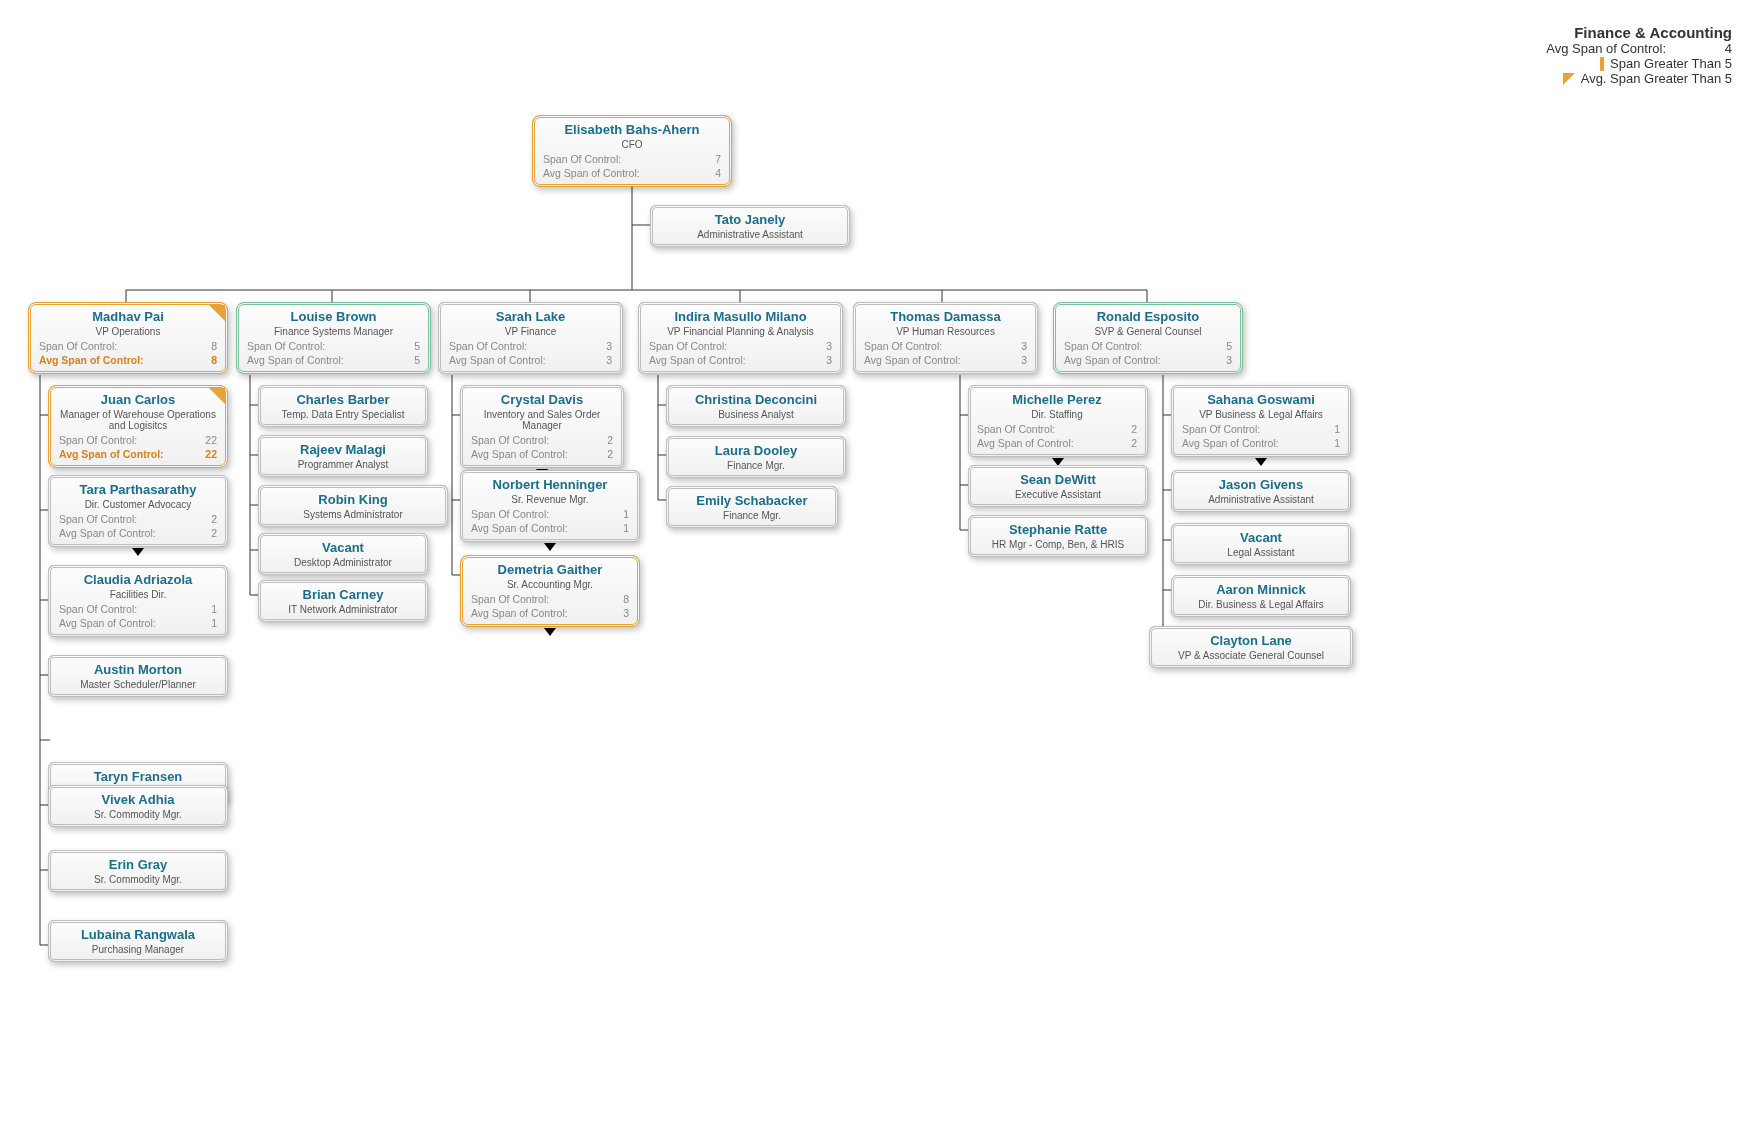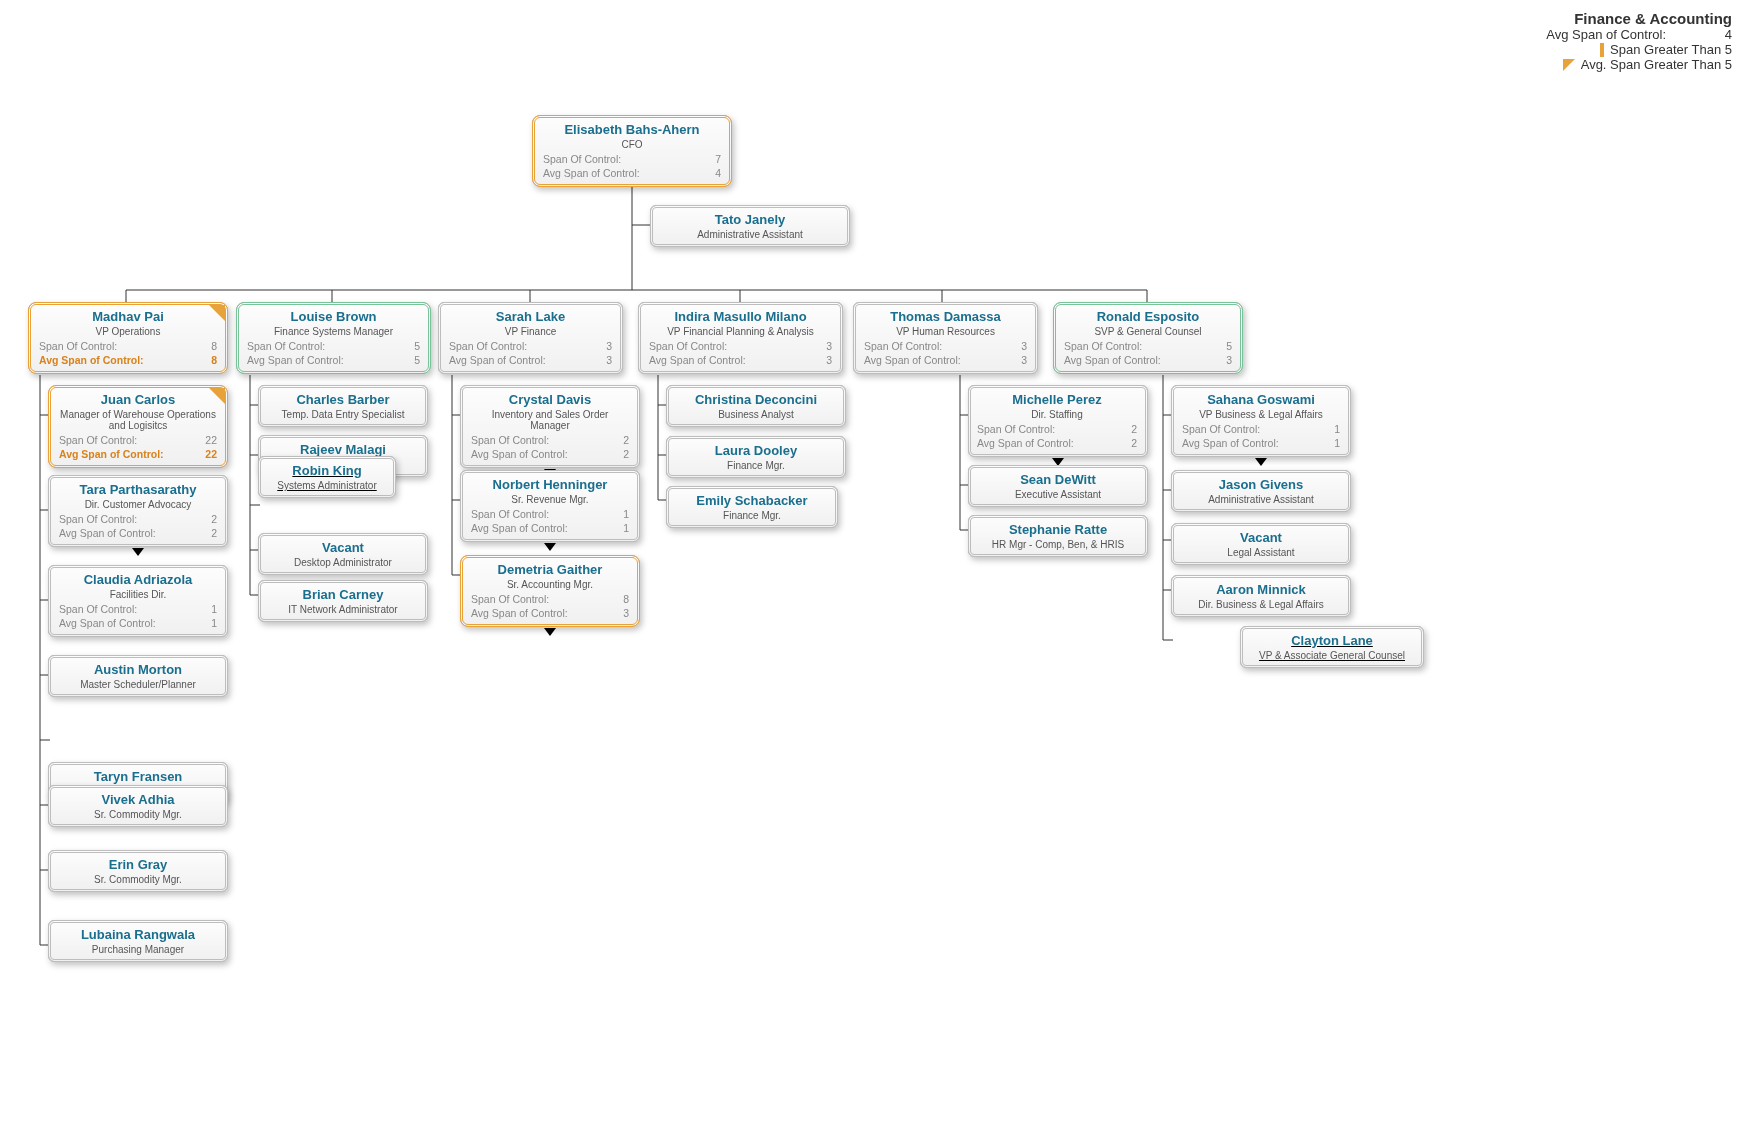--- a/index.html
+++ b/index.html
@@ -6,21 +6,21 @@
     margin: 0;
     font-family: Arial, Helvetica, sans-serif;
     background: #fff;
     position: relative;
     width: 1752px;
     height: 1127px;
   }
   .legend {
     position: absolute;
     right: 20px;
-    top: 10px;
+    top: 24px;
     text-align: right;
     font-size: 13px;
     color: #333;
   }
   .legend .title { font-weight: bold; font-size: 15px; }
   .legend-row { display: flex; justify-content: flex-end; align-items: center; gap: 6px; }
   .legend-bar { width: 4px; height: 14px; background: #e8a23a; display:inline-block; }
   .legend-tri { width: 0; height: 0; border-left: 12px solid #e8a23a; border-bottom: 12px solid transparent; display:inline-block; }
 
   .node {
@@ -312,34 +312,34 @@
 </div>
 
 <div class="node gray" style="left:258px; top:385px; width:170px;">
   <div class="name">Charles Barber</div>
   <div class="title">Temp. Data Entry Specialist</div>
 </div>
 <div class="node gray" style="left:258px; top:435px; width:170px;">
   <div class="name">Rajeev Malagi</div>
   <div class="title">Programmer Analyst</div>
 </div>
-<div class="node gray" style="left:258px; top:456px; width:138px;text-decoration:underline;">
+<div class="node gray" style="left:258px; top:485px; width:190px;">
   <div class="name">Robin King</div>
   <div class="title">Systems Administrator</div>
 </div>
 <div class="node gray" style="left:258px; top:533px; width:170px;">
   <div class="name">Vacant</div>
   <div class="title">Desktop Administrator</div>
 </div>
 <div class="node gray" style="left:258px; top:580px; width:170px;">
   <div class="name">Brian Carney</div>
   <div class="title">IT Network Administrator</div>
 </div>
 
-<div class="node gray" style="left:460px; top:385px; width:180px;">
+<div class="node gray" style="left:460px; top:385px; width:164px;">
   <div class="name">Crystal Davis</div>
   <div class="title">Inventory and Sales Order Manager</div>
   <div class="stats">
     <div class="row">
         <span>Span Of Control:</span>
         <span>2</span>
       </div>
     <div class="row">
         <span>Avg Span of Control:</span>
         <span>2</span>
@@ -435,16 +435,16 @@
   <div class="title">Administrative Assistant</div>
 </div>
 <div class="node gray" style="left:1171px; top:523px; width:180px;">
   <div class="name">Vacant</div>
   <div class="title">Legal Assistant</div>
 </div>
 <div class="node gray" style="left:1171px; top:575px; width:180px;">
   <div class="name">Aaron Minnick</div>
   <div class="title">Dir. Business &amp; Legal Affairs</div>
 </div>
-<div class="node gray" style="left:1240px; top:626px; width:184px;text-decoration:underline;">
+<div class="node gray" style="left:1149px; top:626px; width:204px;">
   <div class="name">Clayton Lane</div>
   <div class="title">VP &amp; Associate General Counsel</div>
 </div>
 
 </body></html>

